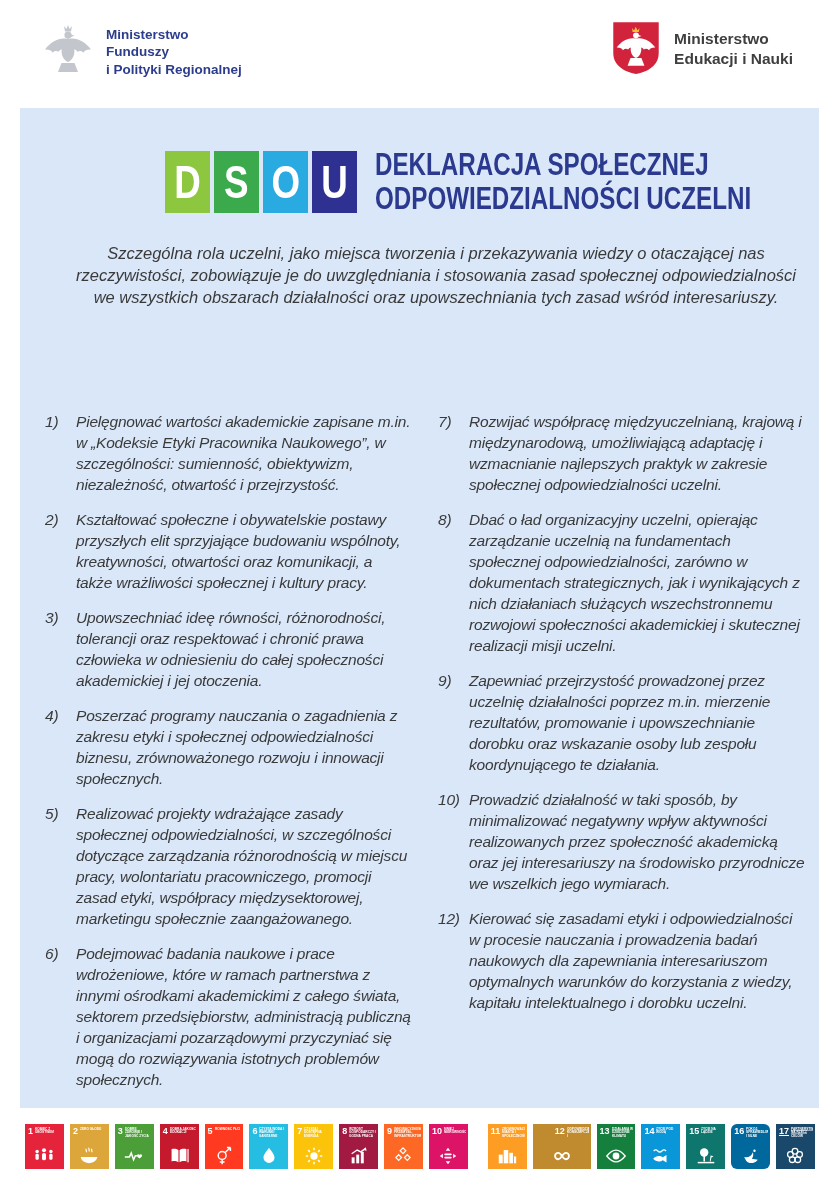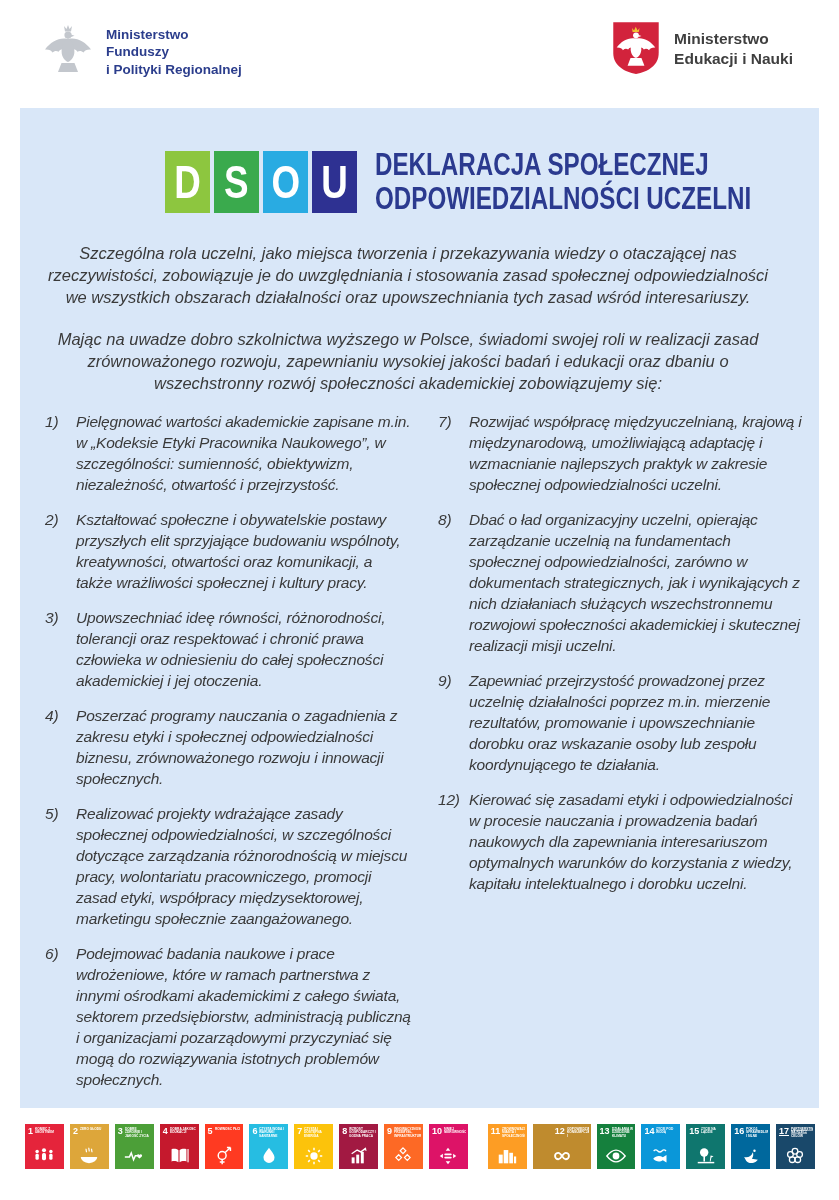--- a/index.html
+++ b/index.html
@@ -20,21 +20,21 @@
 
   
   .brand{position:absolute;left:145px;top:40px;display:flex;align-items:center;}
   .squares{display:flex;gap:4px;}
   .sq{width:45px;height:62px;display:flex;align-items:center;justify-content:center;}
   .sq-letter{color:#ffffff;font-weight:700;font-size:46px;transform:scaleX(.8);line-height:1;}
   .brand-title{margin-left:18px;color:#2b3a8f;font-weight:700;font-size:31px;line-height:34px;}
   .brand-title .t-line{transform:scaleX(.78);transform-origin:left center;white-space:nowrap;}
 
   
-  .intro{position:absolute;left:28px;width:720px;text-align:center;font-style:italic;
+  .intro{position:absolute;left:56px;width:720px;text-align:center;font-style:italic;
          font-size:16.5px;line-height:22px;color:#3a3a3a;margin:0;}
   .intro-1{top:134px;}
   .intro-2{top:220px;}
 
   
   .columns{position:absolute;left:25px;top:303px;width:760px;display:flex;gap:26px;}
   .col{width:367px;}
   .item{display:flex;margin-bottom:14px;font-style:italic;font-size:15.5px;line-height:21px;
         color:#3a3a3a;letter-spacing:-0.2px;}
   .item-num{flex:0 0 31px;}
@@ -118,21 +118,20 @@
             <span class="sq-letter">U</span>
           </span>
         </div>
       <div class="brand-title">
         <div class="t-line">DEKLARACJA SPOŁECZNEJ</div>
         <div class="t-line">ODPOWIEDZIALNOŚCI UCZELNI</div>
       </div>
     </div>
 
     <p class="intro intro-1">Szczególna rola uczelni, jako miejsca tworzenia i przekazywania wiedzy o otaczającej nas rzeczywistości, zobowiązuje je do uwzględniania i stosowania zasad społecznej odpowiedzialności we wszystkich obszarach działalności oraz upowszechniania tych zasad wśród interesariuszy.</p>
-    <p class="intro intro-2">Mając na uwadze dobro szkolnictwa wyższego w Polsce, świadomi swojej roli w realizacji zasad zrównoważonego rozwoju, zapewnianiu wysokiej jakości badań i edukacji oraz dbaniu o wszechstronny rozwój społeczności akademickiej zobowiązujemy się:</p>
 
     <div class="columns">
       <div class="col">
 
       <div class="item">
             <span class="item-num">1)</span>
             <span class="item-text">Pielęgnować wartości akademickie zapisane m.in. w „Kodeksie Etyki Pracownika Naukowego”, w szczególności: sumienność, obiektywizm, niezależność, otwartość i przejrzystość.</span>
           </div>
           <div class="item">
             <span class="item-num">2)</span>
@@ -161,20 +160,24 @@
             <span class="item-num">7)</span>
             <span class="item-text">Rozwijać współpracę międzyuczelnianą, krajową i międzynarodową, umożliwiającą adaptację i wzmacnianie najlepszych praktyk w zakresie społecznej odpowiedzialności uczelni.</span>
           </div>
           <div class="item">
             <span class="item-num">8)</span>
             <span class="item-text">Dbać o ład organizacyjny uczelni, opierając zarządzanie uczelnią na fundamentach społecznej odpowiedzialności, zarówno w dokumentach strategicznych, jak i wynikających z nich działaniach służących wszechstronnemu rozwojowi społeczności akademickiej i skutecznej realizacji misji uczelni.</span>
           </div>
           <div class="item">
             <span class="item-num">9)</span>
             <span class="item-text">Zapewniać przejrzystość prowadzonej przez uczelnię działalności poprzez m.in. mierzenie rezultatów, promowanie i upowszechnianie dorobku oraz wskazanie osoby lub zespołu koordynującego te działania.</span>
+          </div>
+          <div class="item">
+            <span class="item-num">10)</span>
+            <span class="item-text">Prowadzić działalność w taki sposób, by minimalizować negatywny wpływ aktywności realizowanych przez społeczność akademicką oraz jej interesariuszy na środowisko przyrodnicze we wszelkich jego wymiarach.</span>
           </div>
           <div class="item">
             <span class="item-num">12)</span>
             <span class="item-text">Kierować się zasadami etyki i odpowiedzialności w procesie nauczania i prowadzenia badań naukowych dla zapewniania interesariuszom optymalnych warunków do korzystania z wiedzy, kapitału intelektualnego i dorobku uczelni.</span>
           </div>
         </div>
     </div>
   </div>
 
   <div class="sdg-strip">
@@ -397,21 +400,21 @@
         </div>
         <div class="sdg-glyph">
           <svg viewBox="0 0 24 24" fill="#fff">
             <circle cx="10" cy="8.2" r="4.6"></circle>
             <rect x="9.2" y="11.5" width="1.7" height="6.5"></rect>
             <path d="M17 11.5c1.9 0 3.3.9 3.3.9l-2.4 1.1-.9 4.5h-.9z"></path>
             <rect x="3" y="18.4" width="18" height="1.6"></rect>
           </svg>
         </div>
       </div>
-      <div class="sdg-tile" style="background: rgb(0, 104, 157);">
+      <div class="sdg-tile" style="background: rgb(0, 104, 157); border-radius: 6px;">
         <div class="sdg-top">
           <span class="sdg-num">16</span>
           <span class="sdg-label-wrap">
             <span class="sdg-label">Pokój, sprawiedliwość i silne instytucje</span>
           </span>
         </div>
         <div class="sdg-glyph">
           <svg viewBox="0 0 24 24" fill="#fff">
             <path d="M4.5 13c4.2 1 8.3-1 9.4-5.2 1.1 2.1.6 5.2-1 7.3l6.6 1.1-2.2 2.1c-3.2 2.1-8.4 2.1-10.6-1z"></path>
             <circle cx="15.8" cy="6.3" r="1.3"></circle>

